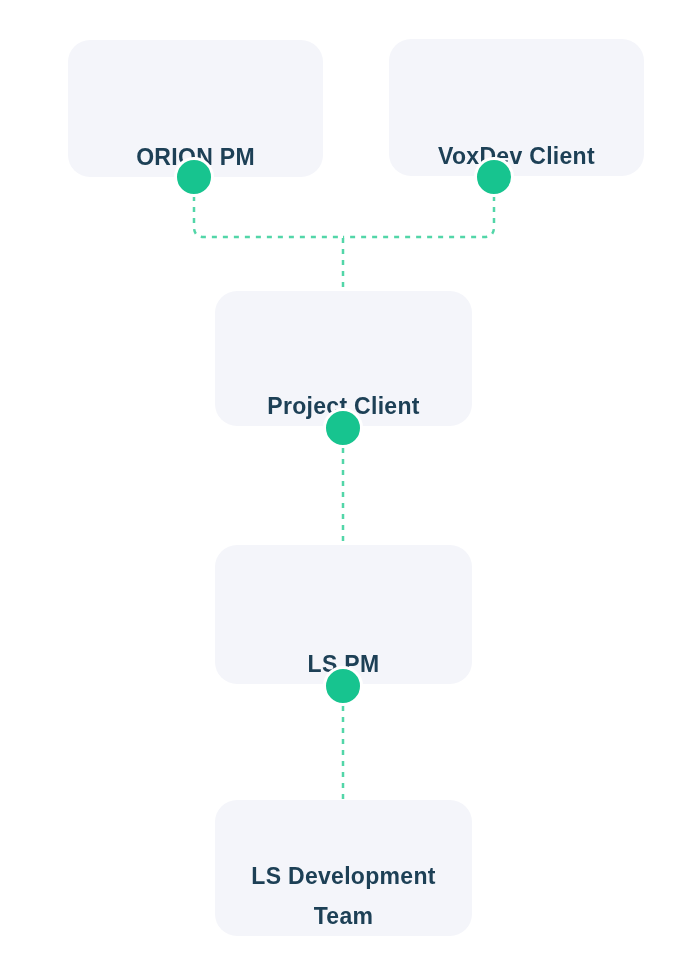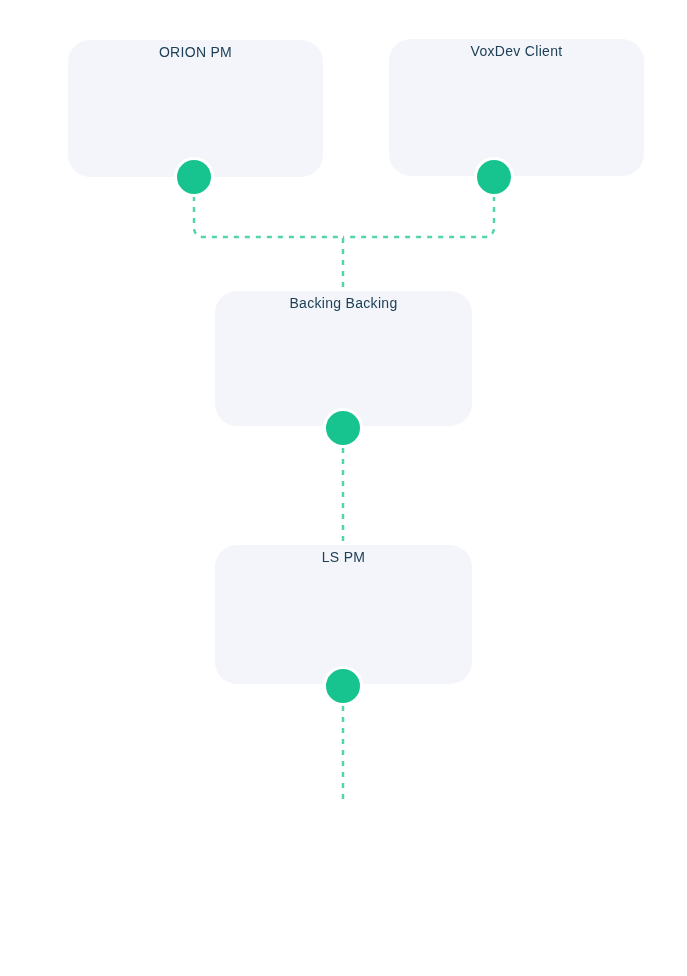--- a/index.html
+++ b/index.html
@@ -29,26 +29,26 @@
     fill:none;
     stroke:var(--connector);
     stroke-width:2.5;
     stroke-dasharray:5 6;
   }
   .node{
     position:absolute;
     background:var(--node-bg);
     border-radius:22px;
     display:flex;
-    align-items:flex-start;
+    align-items:flex-end;
     justify-content:center;
     text-align:center;
     color:var(--node-text);
-    font-size:14px;
-    font-weight:400;
+    font-size:23px;
+    font-weight:700;
     letter-spacing:0.3px;
     line-height:1.75;
   }
   .node .label{display:block;}
   .node-orion   {left:68px;  top:40px;  width:255px; height:137px;}
   .node-voxdev  {left:389px; top:39px;  width:255px; height:137px;}
   .node-backing {left:215px; top:291px; width:257px; height:135px;}
   .node-lspm    {left:215px; top:545px; width:257px; height:139px;}
   .node-team    {left:215px; top:800px; width:257px; height:136px;}
   .node-team .label{max-width:190px;}
@@ -79,26 +79,29 @@
 
   <div class="node node-orion">
     <span class="label">ORION PM</span>
   </div>
 
   <div class="node node-voxdev">
     <span class="label">VoxDev Client</span>
   </div>
 
   <div class="node node-backing">
-    <span class="label">Backing Backing</span>
+    <span class="label">Project Client</span>
   </div>
 
   <div class="node node-lspm">
     <span class="label">LS PM</span>
   </div>
 
+  <div class="node node-team">
+    <span class="label">LS Development Team</span>
+  </div>
 
   <div class="dot dot-orion"></div>
   <div class="dot dot-voxdev"></div>
   <div class="dot dot-backing"></div>
   <div class="dot dot-lspm"></div>
 
 </div>
 
 </body></html>

